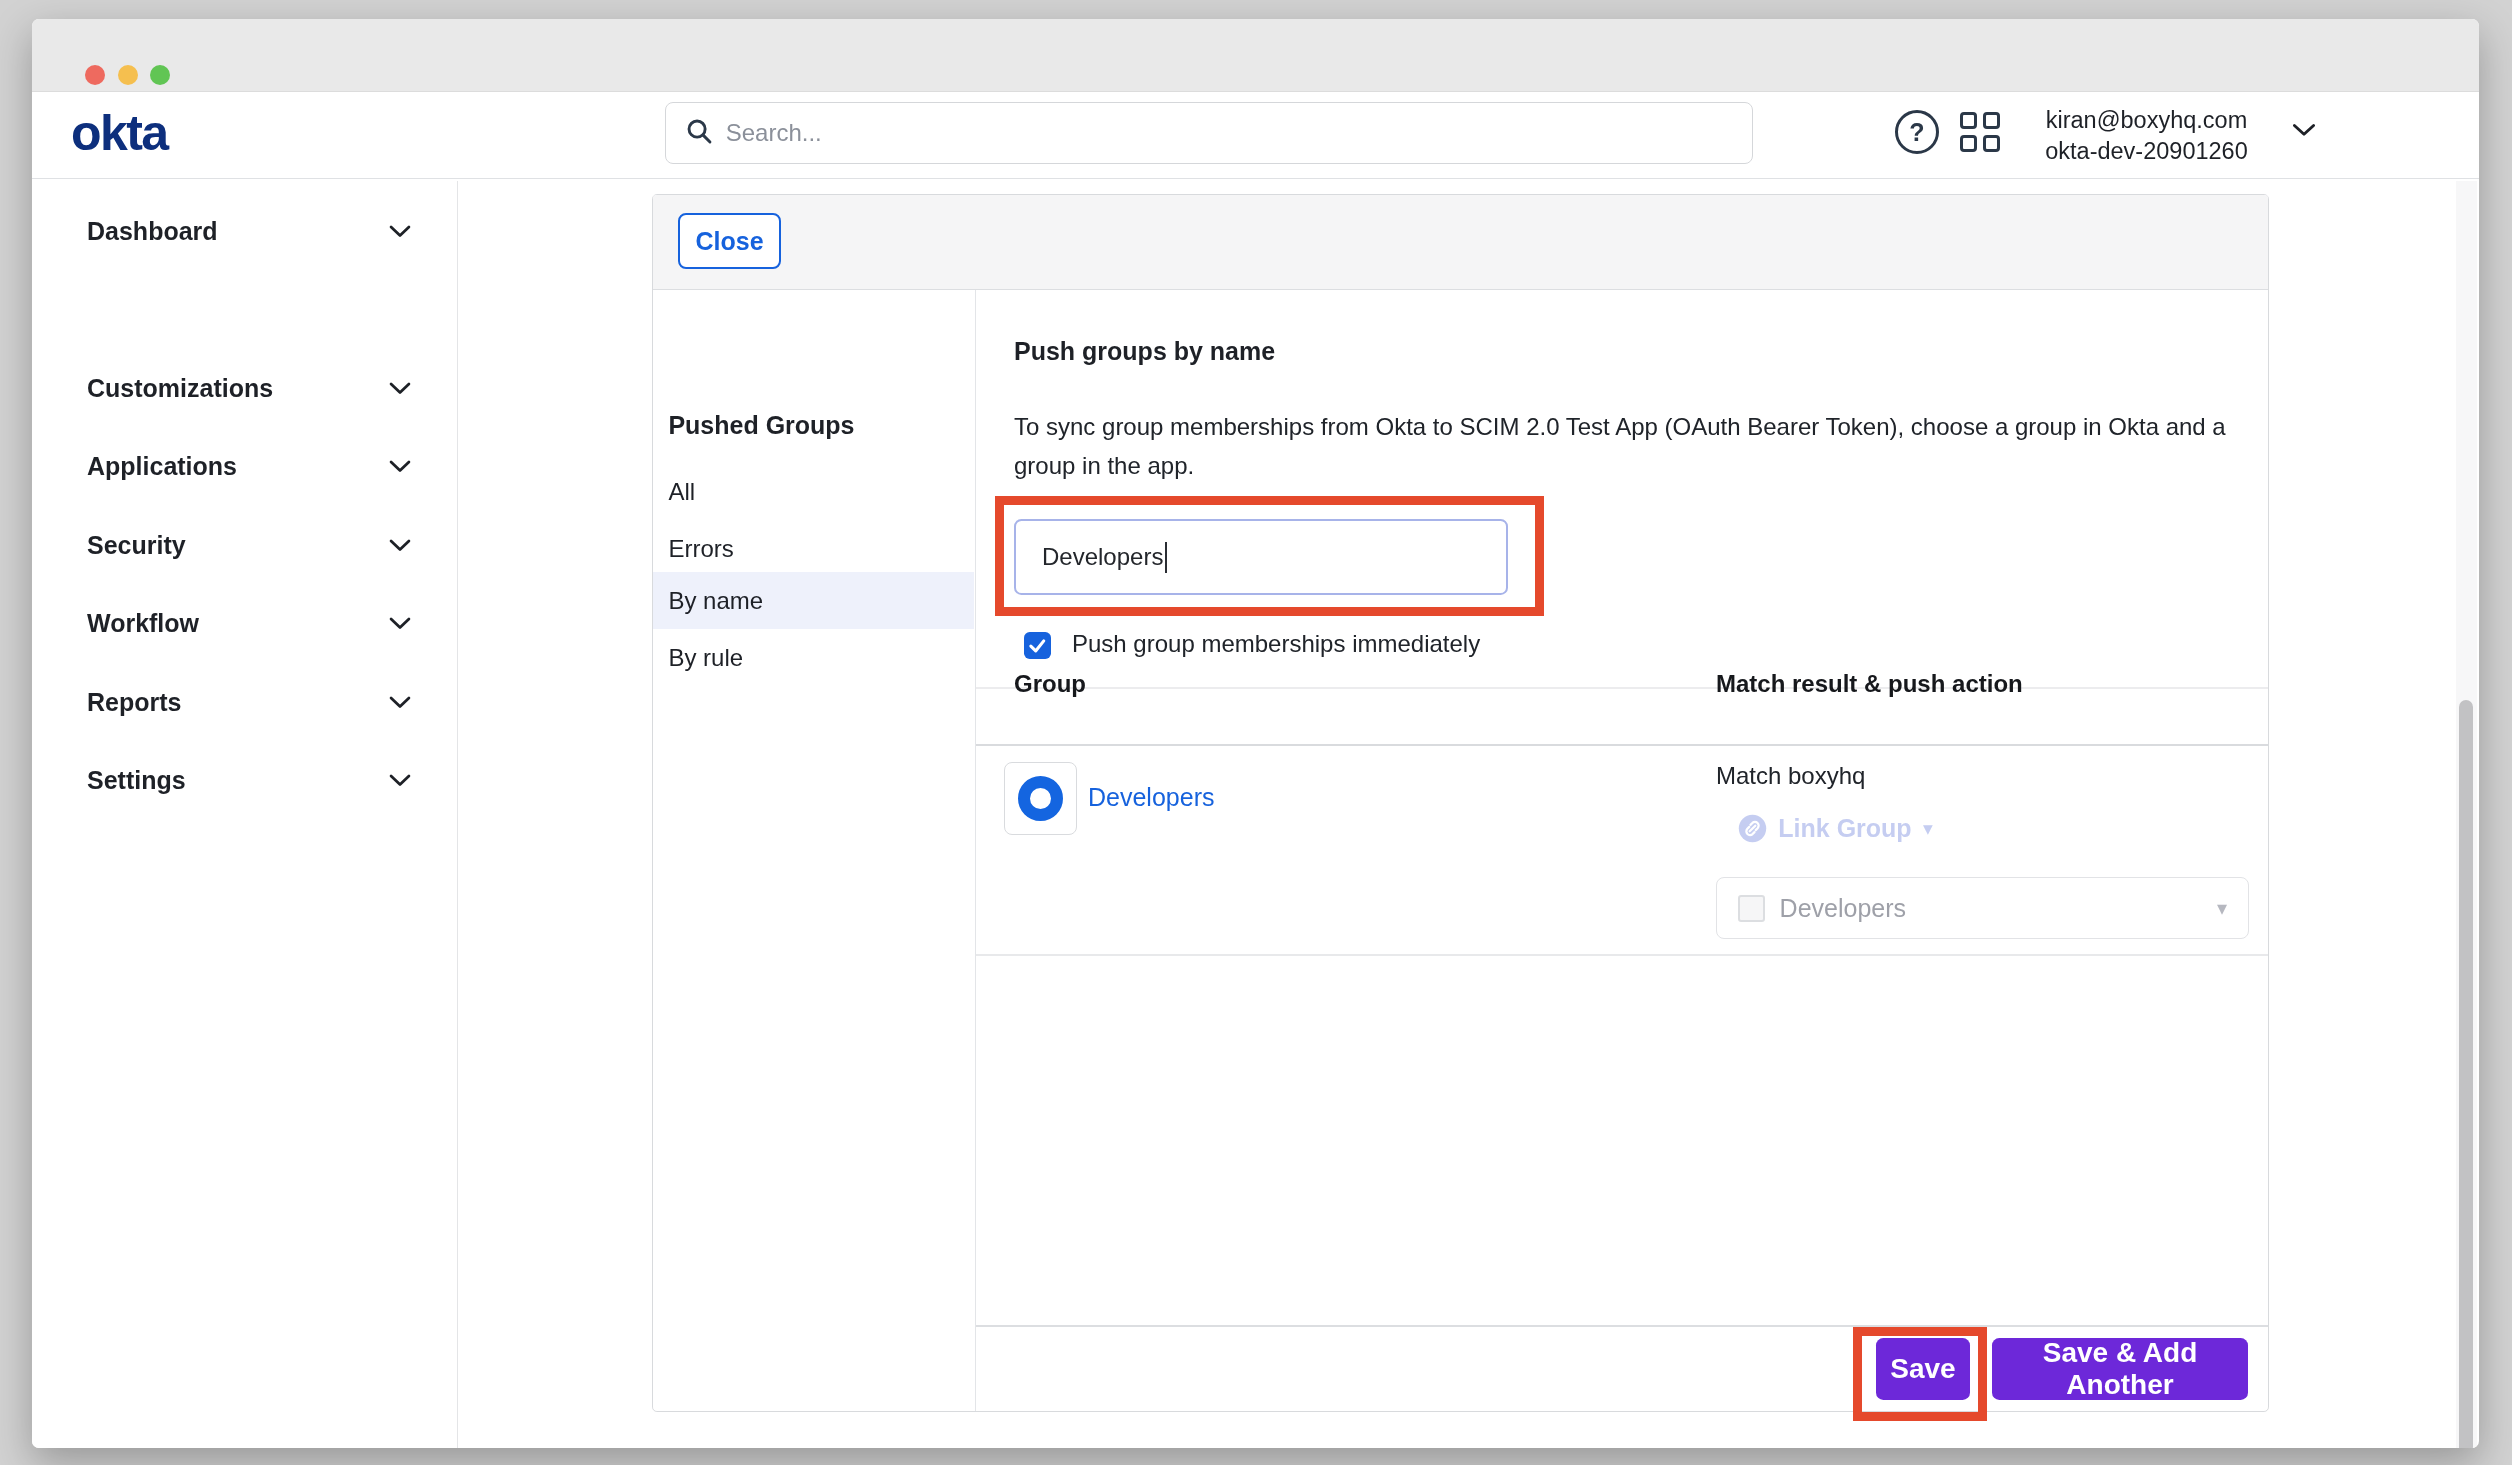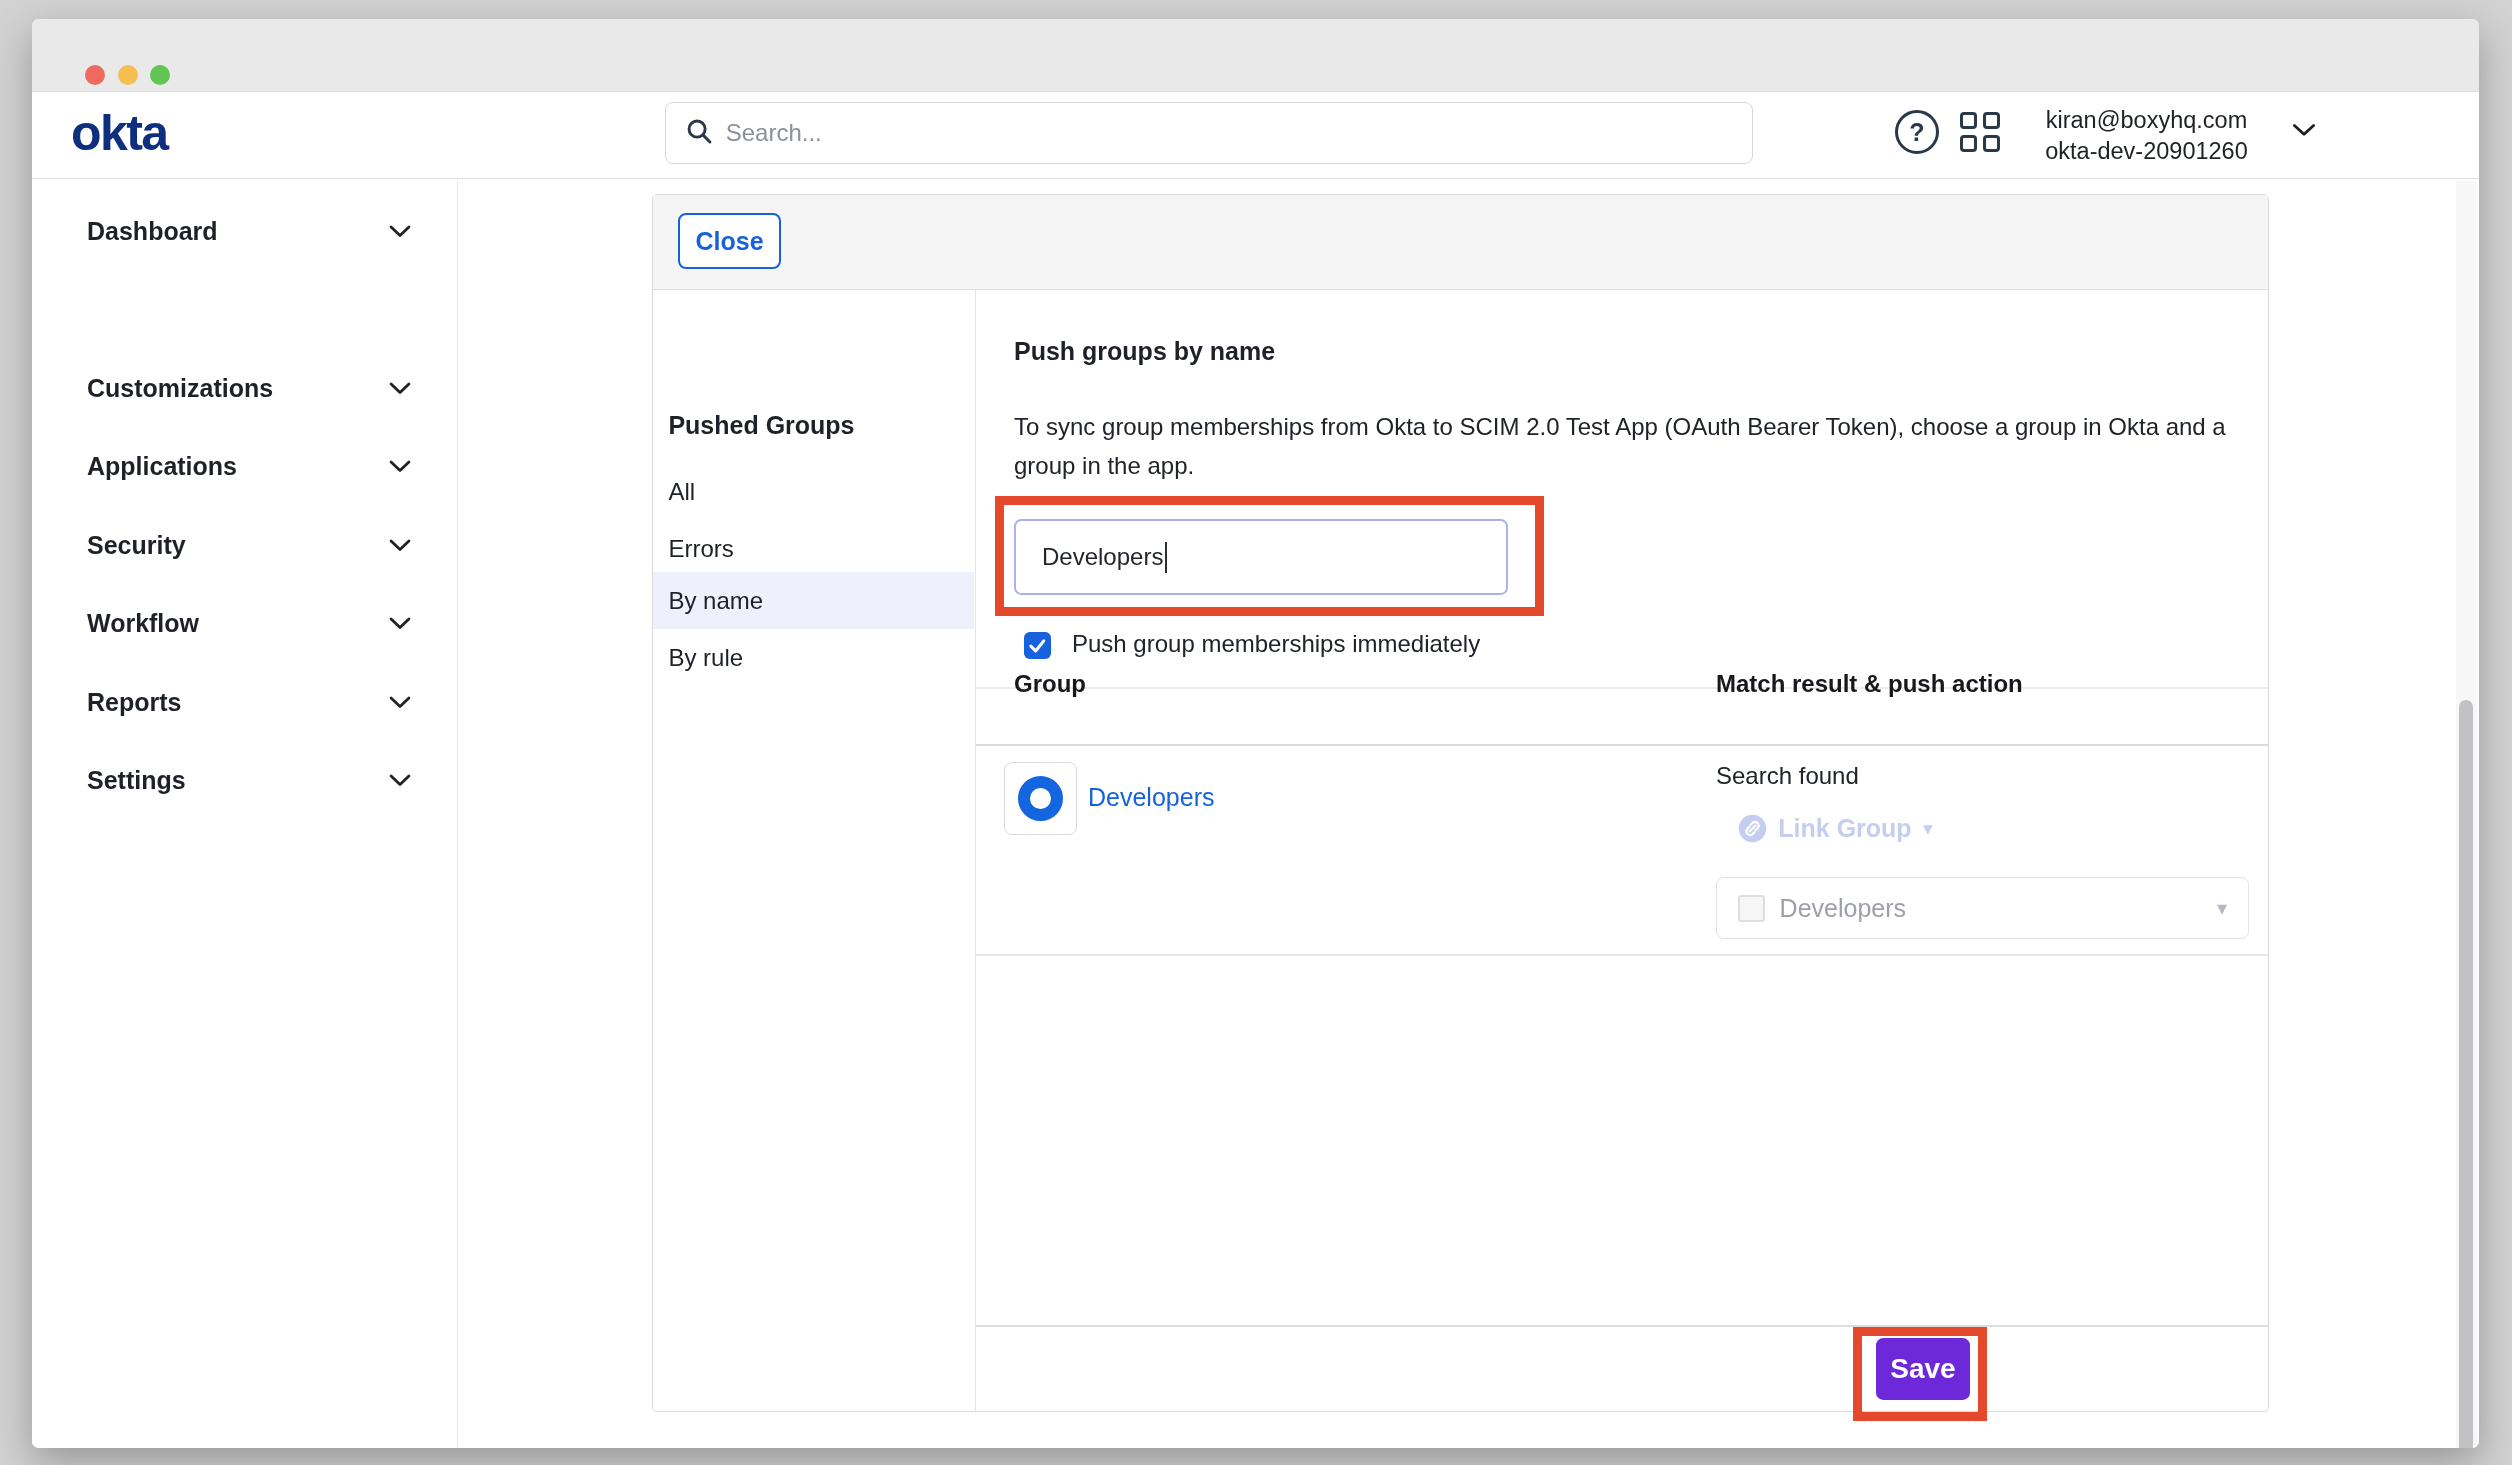--- a/index.html
+++ b/index.html
@@ -311,21 +311,21 @@
     <div class="tbl-line-top"></div>
     <div class="col-head c1">Group</div>
     <div class="col-head c2">Match result &amp; push action</div>
     <div class="tbl-line-bot"></div>
 
     <div class="group-card">
       <span class="donut"></span>
     </div>
     <a class="group-link">Developers</a>
 
-    <div class="match-status">Search found</div>
+    <div class="match-status">Match boxyhq</div>
 
     <div class="link-group">
       <svg width="29" height="29" viewBox="0 0 36 36">
         <circle cx="18" cy="18" r="17" fill="#c5cdf1"></circle>
         <path d="M14.5 21.5 l7-7" stroke="#fff" stroke-width="2.8" stroke-linecap="round"></path>
         <path d="M14 16 l-2.4 2.4 a4.6 4.6 0 0 0 6.5 6.5 L20.5 22.5" fill="none" stroke="#fff" stroke-width="2.8" stroke-linecap="round"></path>
         <path d="M22 20 l2.4 -2.4 a4.6 4.6 0 0 0 -6.5 -6.5 L15.5 13.5" fill="none" stroke="#fff" stroke-width="2.8" stroke-linecap="round"></path>
       </svg>
       <span class="txt">Link Group</span>
       <span class="dd">▾</span>
@@ -334,20 +334,21 @@
     <div class="linked-select">
       <span class="sq"></span>
       <span class="val">Developers</span>
       <span class="dd">▾</span>
     </div>
 
     <div class="row-line"></div>
     <div class="footer-line"></div>
 
     <button class="btn-primary btn-save">Save</button>
+    <button class="btn-primary btn-save-add">Save &amp; Add Another</button>
 
     <div class="annot annot-save"></div>
   </div>
 
   <div class="scroll-track">
     <div class="scroll-thumb"></div>
   </div>
 
 </div>
 

